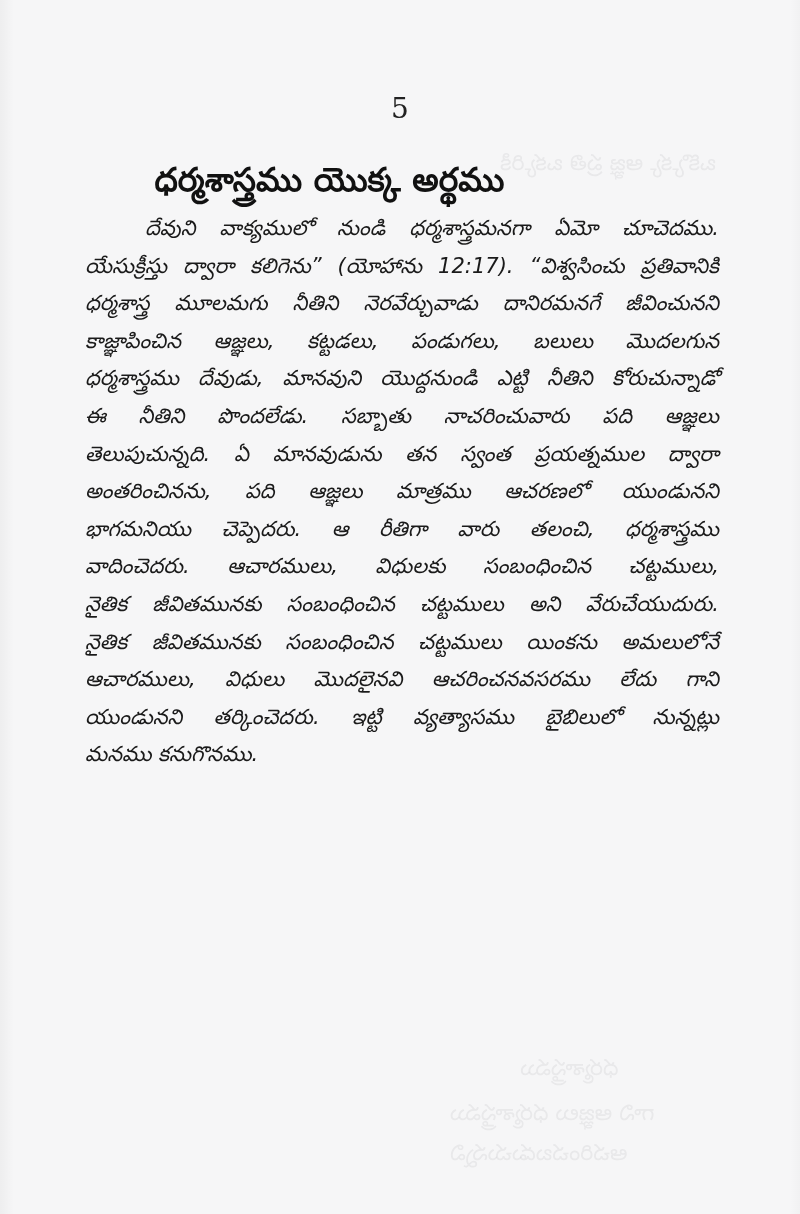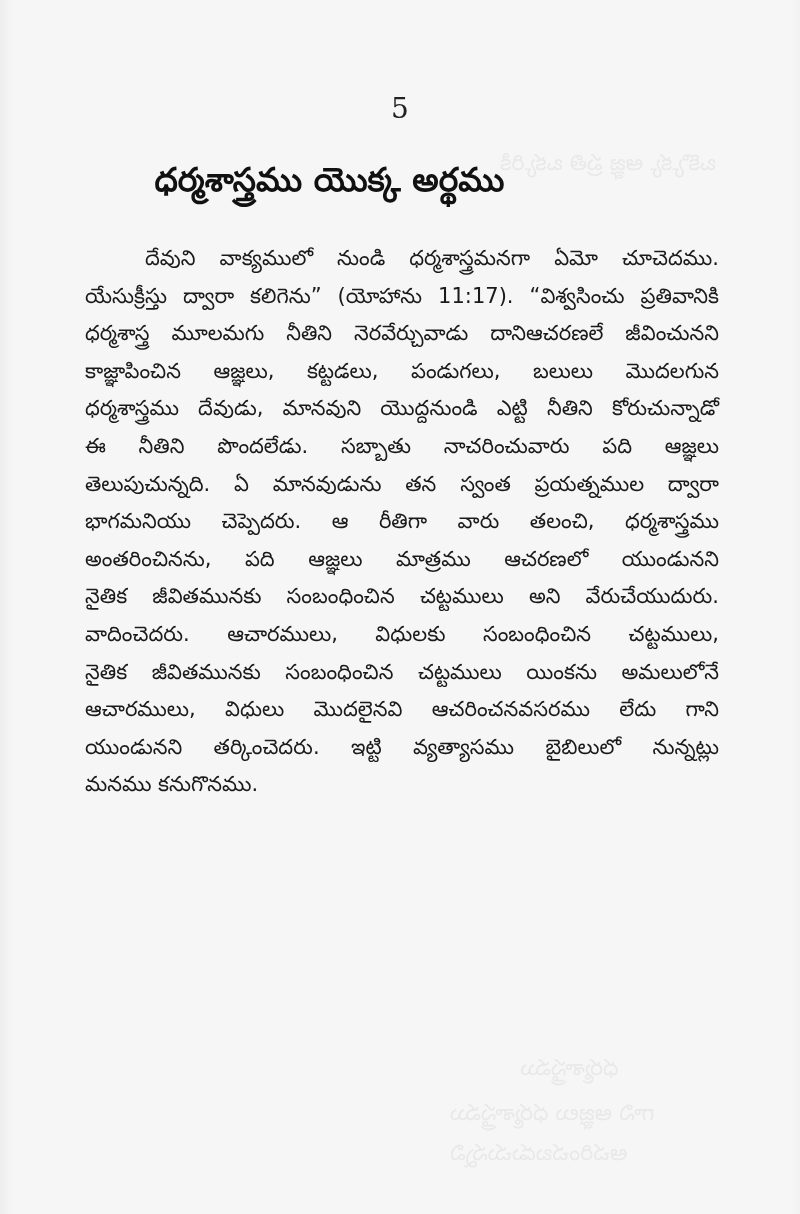--- a/index.html
+++ b/index.html
@@ -48,23 +48,24 @@
       left: 0;
       width: 659px;
       text-align: center;
       font-size: 33px;
       font-weight: bold;
       color: #111;
       letter-spacing: 0px;
     }
     .body-text {
       position: absolute;
-      top: 240px;
+      top: 210px;
       left: 85px;
       width: 634px;
+      font-style: italic;
     }
     .line {
       height: 37.6px;
       line-height: 37.6px;
       font-size: 21px;
       white-space: nowrap;
       text-align: justify;
       text-align-last: justify;
       overflow: visible;
     }
@@ -84,29 +85,29 @@
   <div class="bleed" style="top:1055px; left:520px;">ధర్మశాస్త్రము</div>
   <div class="bleed" style="top:1100px; left:450px;">గాని ఆజ్ఞలు ధర్మశాస్త్రము</div>
   <div class="bleed" style="top:1140px; left:450px;">ఆచరించబడుచున్నవి</div>
 
   <div class="page-number">5</div>
 
   <div class="chapter-title">ధర్మశాస్త్రము యొక్క అర్థము</div>
 
   <div class="body-text">
     <div class="line indent">దేవుని వాక్యములో నుండి ధర్మశాస్త్రమనగా ఏమో చూచెదము.</div>
-    <div class="line">యేసుక్రీస్తు ద్వారా కలిగెను” (యోహాను 11:17). “విశ్వసించు ప్రతివానికి</div>
-    <div class="line">ధర్మశాస్త్ర మూలమగు నీతిని నెరవేర్చువాడు దానిఆచరణలే జీవించునని</div>
+    <div class="line">యేసుక్రీస్తు ద్వారా కలిగెను” (యోహాను 12:17). “విశ్వసించు ప్రతివానికి</div>
+    <div class="line">ధర్మశాస్త్ర మూలమగు నీతిని నెరవేర్చువాడు దానిరమనగే జీవించునని</div>
     <div class="line">కాజ్ఞాపించిన ఆజ్ఞలు, కట్టడలు, పండుగలు, బలులు మొదలగున</div>
     <div class="line">ధర్మశాస్త్రము దేవుడు, మానవుని యొద్దనుండి ఎట్టి నీతిని కోరుచున్నాడో</div>
     <div class="line">ఈ నీతిని పొందలేడు. సబ్బాతు నాచరించువారు పది ఆజ్ఞలు</div>
     <div class="line">తెలుపుచున్నది. ఏ మానవుడును తన స్వంత ప్రయత్నముల ద్వారా</div>
+    <div class="line">అంతరించినను, పది ఆజ్ఞలు మాత్రము ఆచరణలో యుండునని</div>
     <div class="line">భాగమనియు చెప్పెదరు. ఆ రీతిగా వారు తలంచి, ధర్మశాస్త్రము</div>
-    <div class="line">అంతరించినను, పది ఆజ్ఞలు మాత్రము ఆచరణలో యుండునని</div>
+    <div class="line">వాదించెదరు. ఆచారములు, విధులకు సంబంధించిన చట్టములు,</div>
     <div class="line">నైతిక జీవితమునకు సంబంధించిన చట్టములు అని వేరుచేయుదురు.</div>
-    <div class="line">వాదించెదరు. ఆచారములు, విధులకు సంబంధించిన చట్టములు,</div>
     <div class="line">నైతిక జీవితమునకు సంబంధించిన చట్టములు యింకను అమలులోనే</div>
     <div class="line">ఆచారములు, విధులు మొదలైనవి ఆచరించనవసరము లేదు గాని</div>
     <div class="line">యుండునని తర్కించెదరు. ఇట్టి వ్యత్యాసము బైబిలులో నున్నట్లు</div>
     <div class="line last">మనము కనుగొనము.</div>
   </div>
 
 </div>
 
 </body></html>

